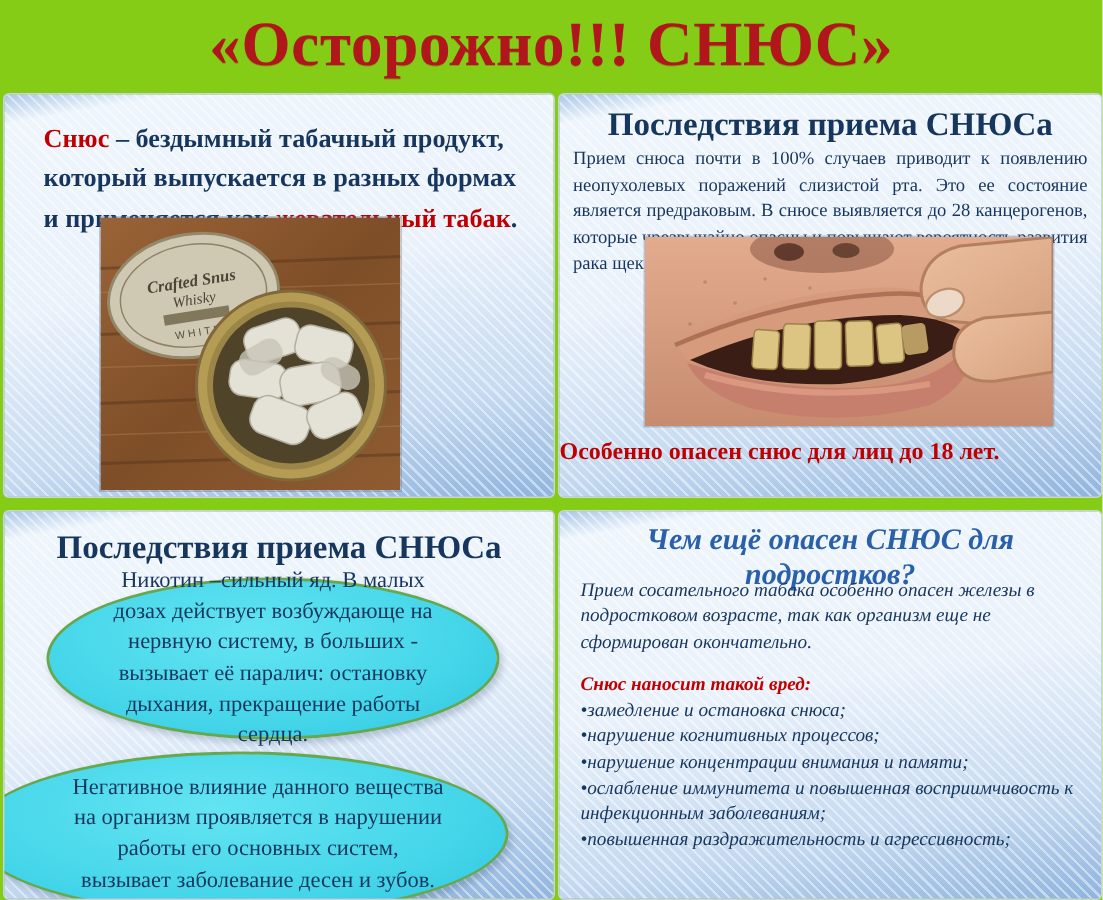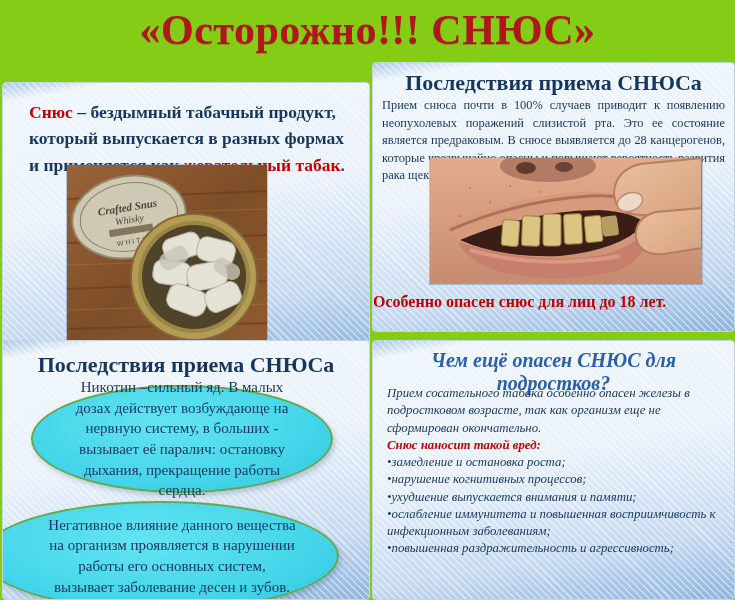--- a/index.html
+++ b/index.html
@@ -13,21 +13,21 @@
     display:flex;align-items:center;justify-content:center;
     font-size:42px;font-weight:bold;color:#b0161c;letter-spacing:.5px;
     text-shadow:0 1px 0 rgba(120,0,0,.25);
   }
   .panel{
     position:absolute;overflow:hidden;border:1px solid #c9d4e2;border-radius:4px;
     background:
       repeating-linear-gradient(45deg, rgba(255,255,255,.45) 0 1.5px, rgba(255,255,255,0) 1.5px 5px),
       linear-gradient(170deg,#aac7e8 0%,#eef5fc 6%,#e9f1fb 45%,#c4d9f0 78%,#8fb4de 100%);
   }
-  #panel-tl{left:2px;  top:62px; width:366px;height:268px;margin-top:20px;}
+  #panel-tl{left:2px;  top:62px; width:366px;height:268px;}
   #panel-tr{left:372px; top:62px; width:361px;height:268px;}
   #panel-bl{left:2px;  top:340px;width:366px;height:258px;}
   #panel-br{left:372px; top:340px;width:361px;height:258px;font-style:italic;}
 
   .intro-text{
     position:absolute;left:26px;top:16px;width:318px;
     font-size:17.5px;font-weight:bold;color:#17365d;line-height:1.5;
   }
   .red{color:#c00000;}
   .panel-heading{
@@ -52,21 +52,21 @@
     box-shadow:2px 3px 5px rgba(40,70,110,.25);
   }
   .teens-heading{
     position:absolute;left:0;top:8px;width:100%;text-align:center;
     font-size:20px;font-weight:bold;color:#2a5fa9;
   }
   .teens-body{
     position:absolute;left:14px;top:44px;width:330px;
     color:#17365d;font-size:12.8px;line-height:1.35;
   }
-  .harm-label{font-weight:bold;color:#c00000;}
+  .harm-label{font-weight:bold;color:#c00000;margin-top:11px;}
   .harm-item{color:#17365d;}
 </style>
 </head>
 <body>
 
 <div id="slide">
 
   <div class="title">«Осторожно!!! СНЮС»</div>
 
   <div class="panel" id="panel-tl">
@@ -193,21 +193,21 @@
     <div class="panel-heading" style="top:11px;">Последствия приема СНЮСа</div>
     <div class="bubble" style="left:28px;top:44px;width:302px;height:108px;padding:6px 34px;box-sizing:border-box;">Никотин –сильный яд. В малых дозах действует возбуждающе на нервную систему, в больших - вызывает её паралич: остановку дыхания, прекращение работы сердца.</div>
     <div class="bubble" style="left:-22px;top:160px;width:358px;height:110px;padding:6px 40px 6px 64px;box-sizing:border-box;">Негативное влияние данного вещества на организм проявляется в нарушении работы его основных систем, вызывает заболевание десен и зубов.</div>
   </div>
 
   <div class="panel" id="panel-br">
     <div class="teens-heading">Чем ещё опасен СНЮС для подростков?</div>
     <div class="teens-body">
       <div>Прием сосательного табака особенно опасен железы в подростковом возрасте, так как организм еще не сформирован окончательно.</div>
       <div class="harm-label">Снюс наносит такой вред:</div>
-      <div class="harm-item">•замедление и остановка роста;</div>
+      <div class="harm-item">•замедление и остановка снюса;</div>
       <div class="harm-item">•нарушение когнитивных процессов;</div>
-      <div class="harm-item">•ухудшение выпускается внимания и памяти;</div>
+      <div class="harm-item">•нарушение концентрации внимания и памяти;</div>
       <div class="harm-item">•ослабление иммунитета и повышенная восприимчивость к инфекционным заболеваниям;</div>
       <div class="harm-item">•повышенная раздражительность и агрессивность;</div>
     </div>
   </div>
 
 </div>
 
 </body></html>

